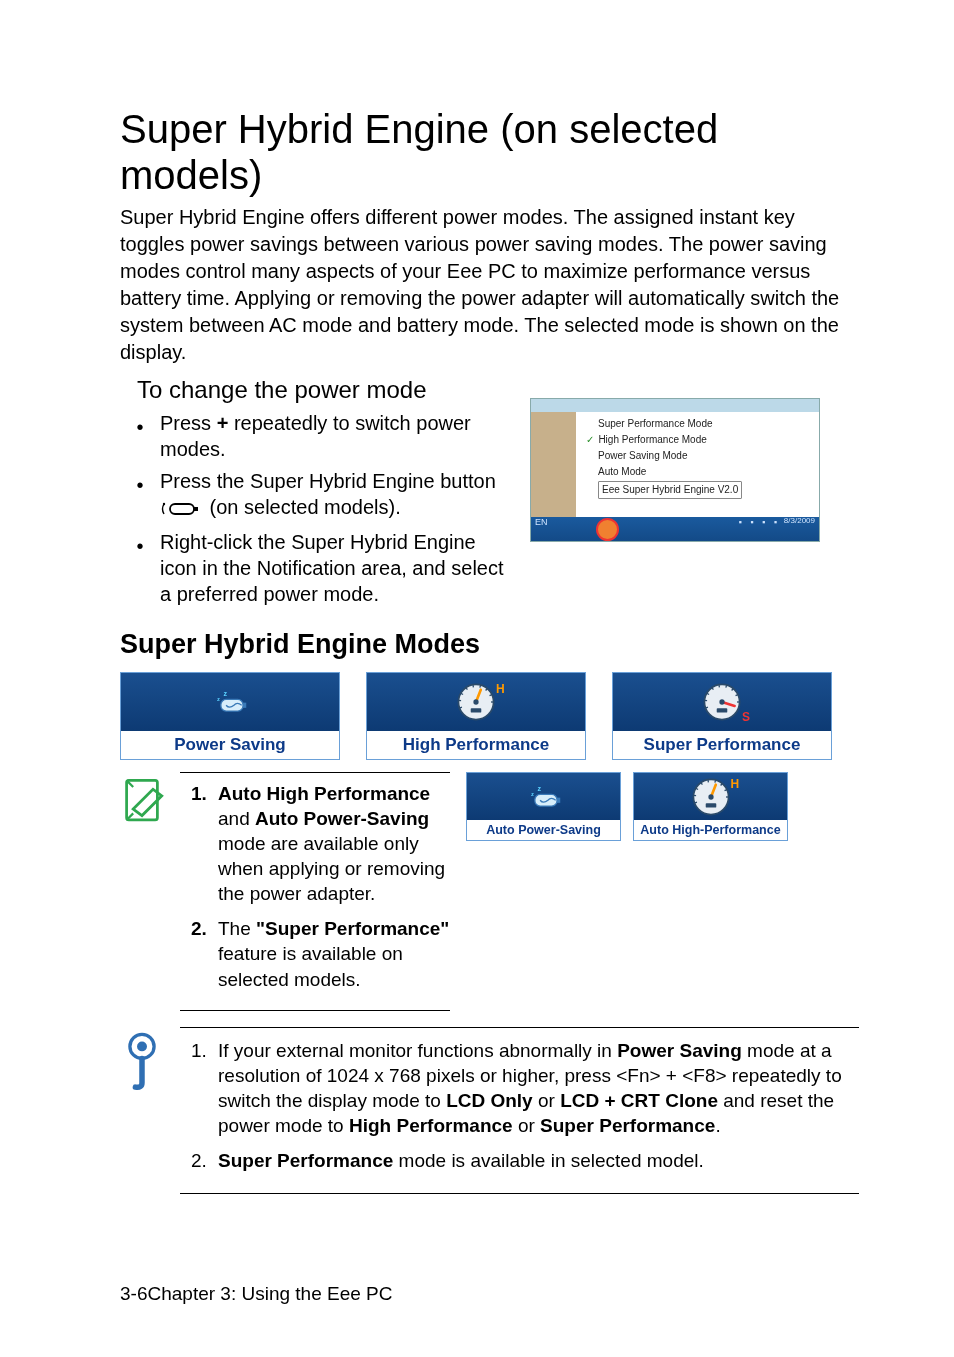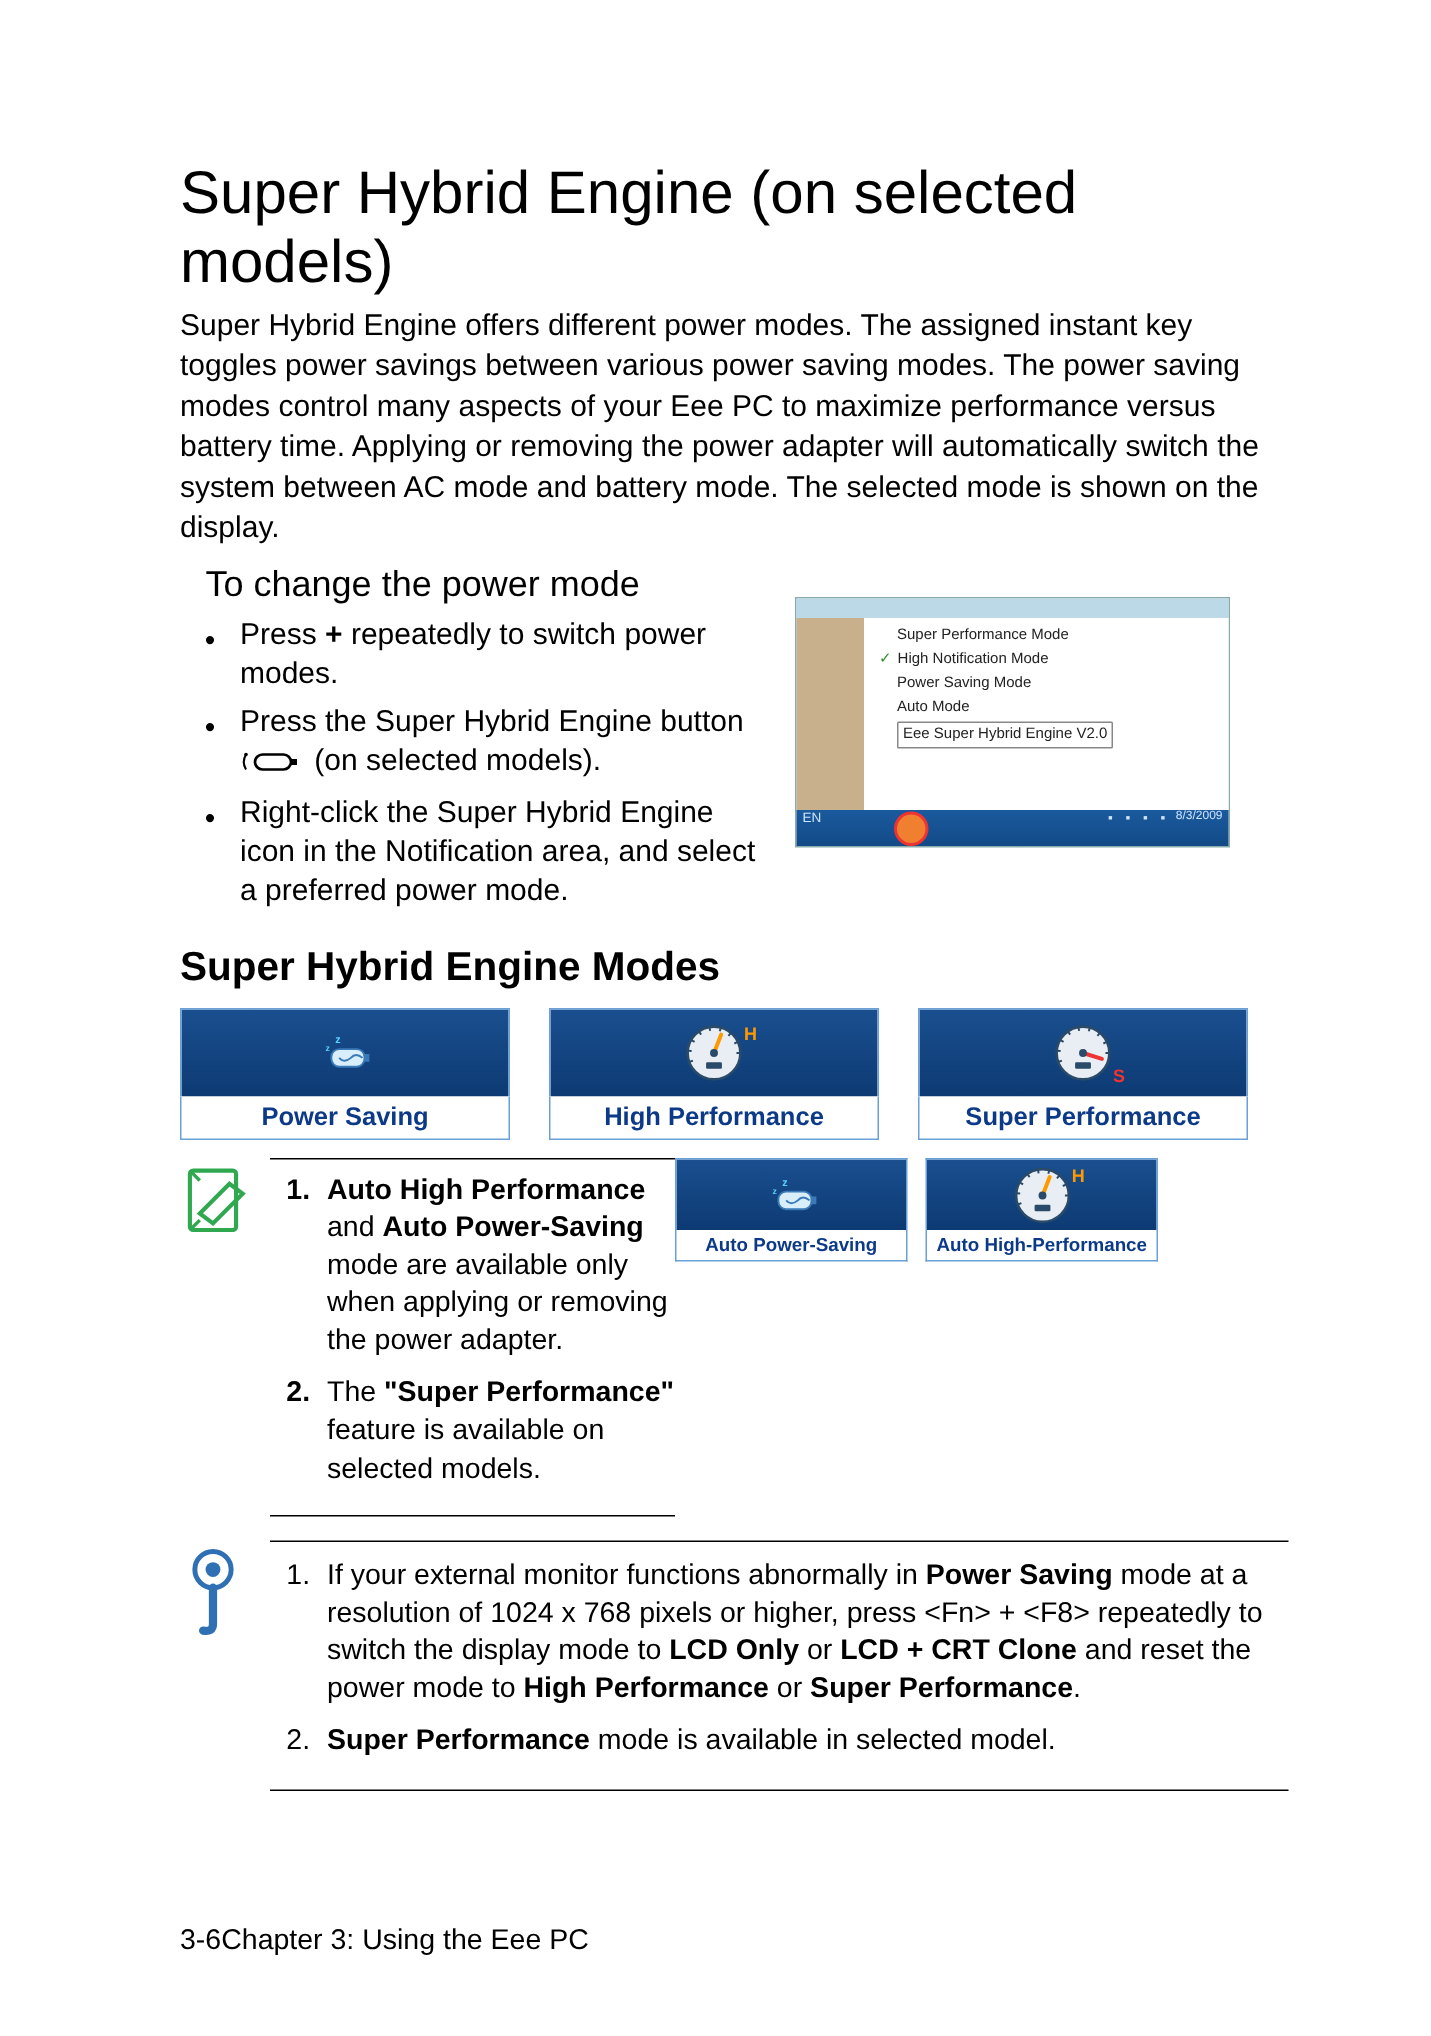--- a/index.html
+++ b/index.html
@@ -8,21 +8,21 @@
 .para{font-size:20px;line-height:1.35;margin:0 0 8px}
 .subpara{font-size:24px;margin:10px 17px 6px}
 ul.bullets{list-style:none;margin:0 0 14px;padding:0;width:392px}
 ul.bullets li{display:flex;align-items:flex-start;font-size:20px;line-height:1.3;margin-bottom:6px}
 ul.bullets li .bdot{width:40px;text-align:center;flex-shrink:0;padding-top:4px}
 ul.bullets li .btext{flex:1}
 h2{font-size:27px;font-weight:800;margin:22px 0 12px}
 
 .inset{position:absolute;top:398px;left:530px;width:290px;border:1px solid #8aa;box-sizing:border-box}
 .inset-sky{height:13px;background:#bcd9e8}
-.inset-beach{height:128px;display:flex}
+.inset-beach{height:105px;display:flex}
 .inset-beach .sand{width:45px;background:#c7b08b}
 .inset-beach .menu{flex:1;background:#fff;padding:4px 6px 2px;font-size:10px;line-height:1.6;color:#222}
 .inset-beach .menu div{padding:0 4px;white-space:nowrap}
 .inset-beach .menu .check::before{content:"✓";color:#2a8f2a;margin-right:4px}
 .inset-beach .menu .noc::before{content:"";display:inline-block;width:12px}
 .inset-beach .menu .boxed{border:1px solid #888;border-radius:1px;display:inline-block;padding:0 3px;margin-top:1px}
 .inset-task{height:24px;background:linear-gradient(#1a5a9e,#134a87);display:flex;align-items:flex-start;justify-content:flex-end;color:#cfe4ff;font-size:8px;padding:0 4px;position:relative}
 .inset-task .lang{position:absolute;left:4px;color:#cfe4ff;font-size:9px}
 .inset-task .circle{position:absolute;left:65px;top:1px;width:19px;height:19px;border:2px solid #e33;border-radius:50%;background:#f08030}
 .inset-task .trayicons{font-size:9px;color:#cfe4ff;letter-spacing:3px;margin-right:4px}
@@ -37,21 +37,21 @@
 .autocard .ico{height:47px;background:linear-gradient(#1a4f8f,#0d3a73);display:flex;align-items:center;justify-content:center;border:1px solid #6aa0d8;border-bottom:none}
 .autocard .lbl{background:#fff;color:#0d3a88;font-weight:800;text-align:center;padding:3px 0;font-size:12.5px;border:1px solid #6aa0d8;border-top:none;white-space:nowrap}
 
 .note{display:flex;align-items:flex-start;gap:16px}
 .note .icon{width:44px;flex-shrink:0;padding-top:4px}
 .note .content{flex:1}
 ol.numlist{margin:0;padding:0 0 0 32px;font-size:19px;line-height:1.32}
 ol.numlist>li{padding-left:6px;margin-bottom:10px}
 ol.numlist.boldmark>li::marker{font-weight:800}
 .note1 .content{border-top:1px solid #000;border-bottom:1px solid #000;padding:8px 0;width:270px}
-.note1wrap{display:flex;align-items:flex-start}
+.note1wrap{display:flex;gap:16px;align-items:flex-start}
 .note2 .content{border-top:1px solid #000;border-bottom:1px solid #000;padding:10px 0;width:628px}
 .note2{margin-top:16px}
 
 .footer{position:absolute;bottom:52px;left:120px;right:95px;display:flex;justify-content:flex-start;font-size:19px}
 .footer .pg{}
 b{font-weight:800}
 
 .batt{width:46px;height:26px;position:relative}
 .gauge{width:44px;height:44px}
 .she-glyph{display:inline-block;vertical-align:-3px}
@@ -86,21 +86,21 @@
         <span class="btext">Right-click the Super Hybrid Engine icon in the Notification area, and select a preferred power mode.</span>
       </li>
     </ul>
 
   <div class="inset">
     <div class="inset-sky"></div>
     <div class="inset-beach">
       <div class="sand"></div>
       <div class="menu" id="inset-menu">
           <div class="noc">Super Performance Mode</div>
-          <div class="check">High Notification Mode</div>
+          <div class="check">High Performance Mode</div>
           <div class="noc">Power Saving Mode</div>
           <div class="noc">Auto Mode</div>
           <div class="noc"><span class="boxed">Eee Super Hybrid Engine V2.0</span></div>
         </div>
     </div>
     <div class="inset-task">
       <span class="lang">EN</span>
       <span class="circle"></span>
       <span class="trayicons">▪ ▪ ▪ ▪</span>
       <span class="date">8/3/2009</span>

